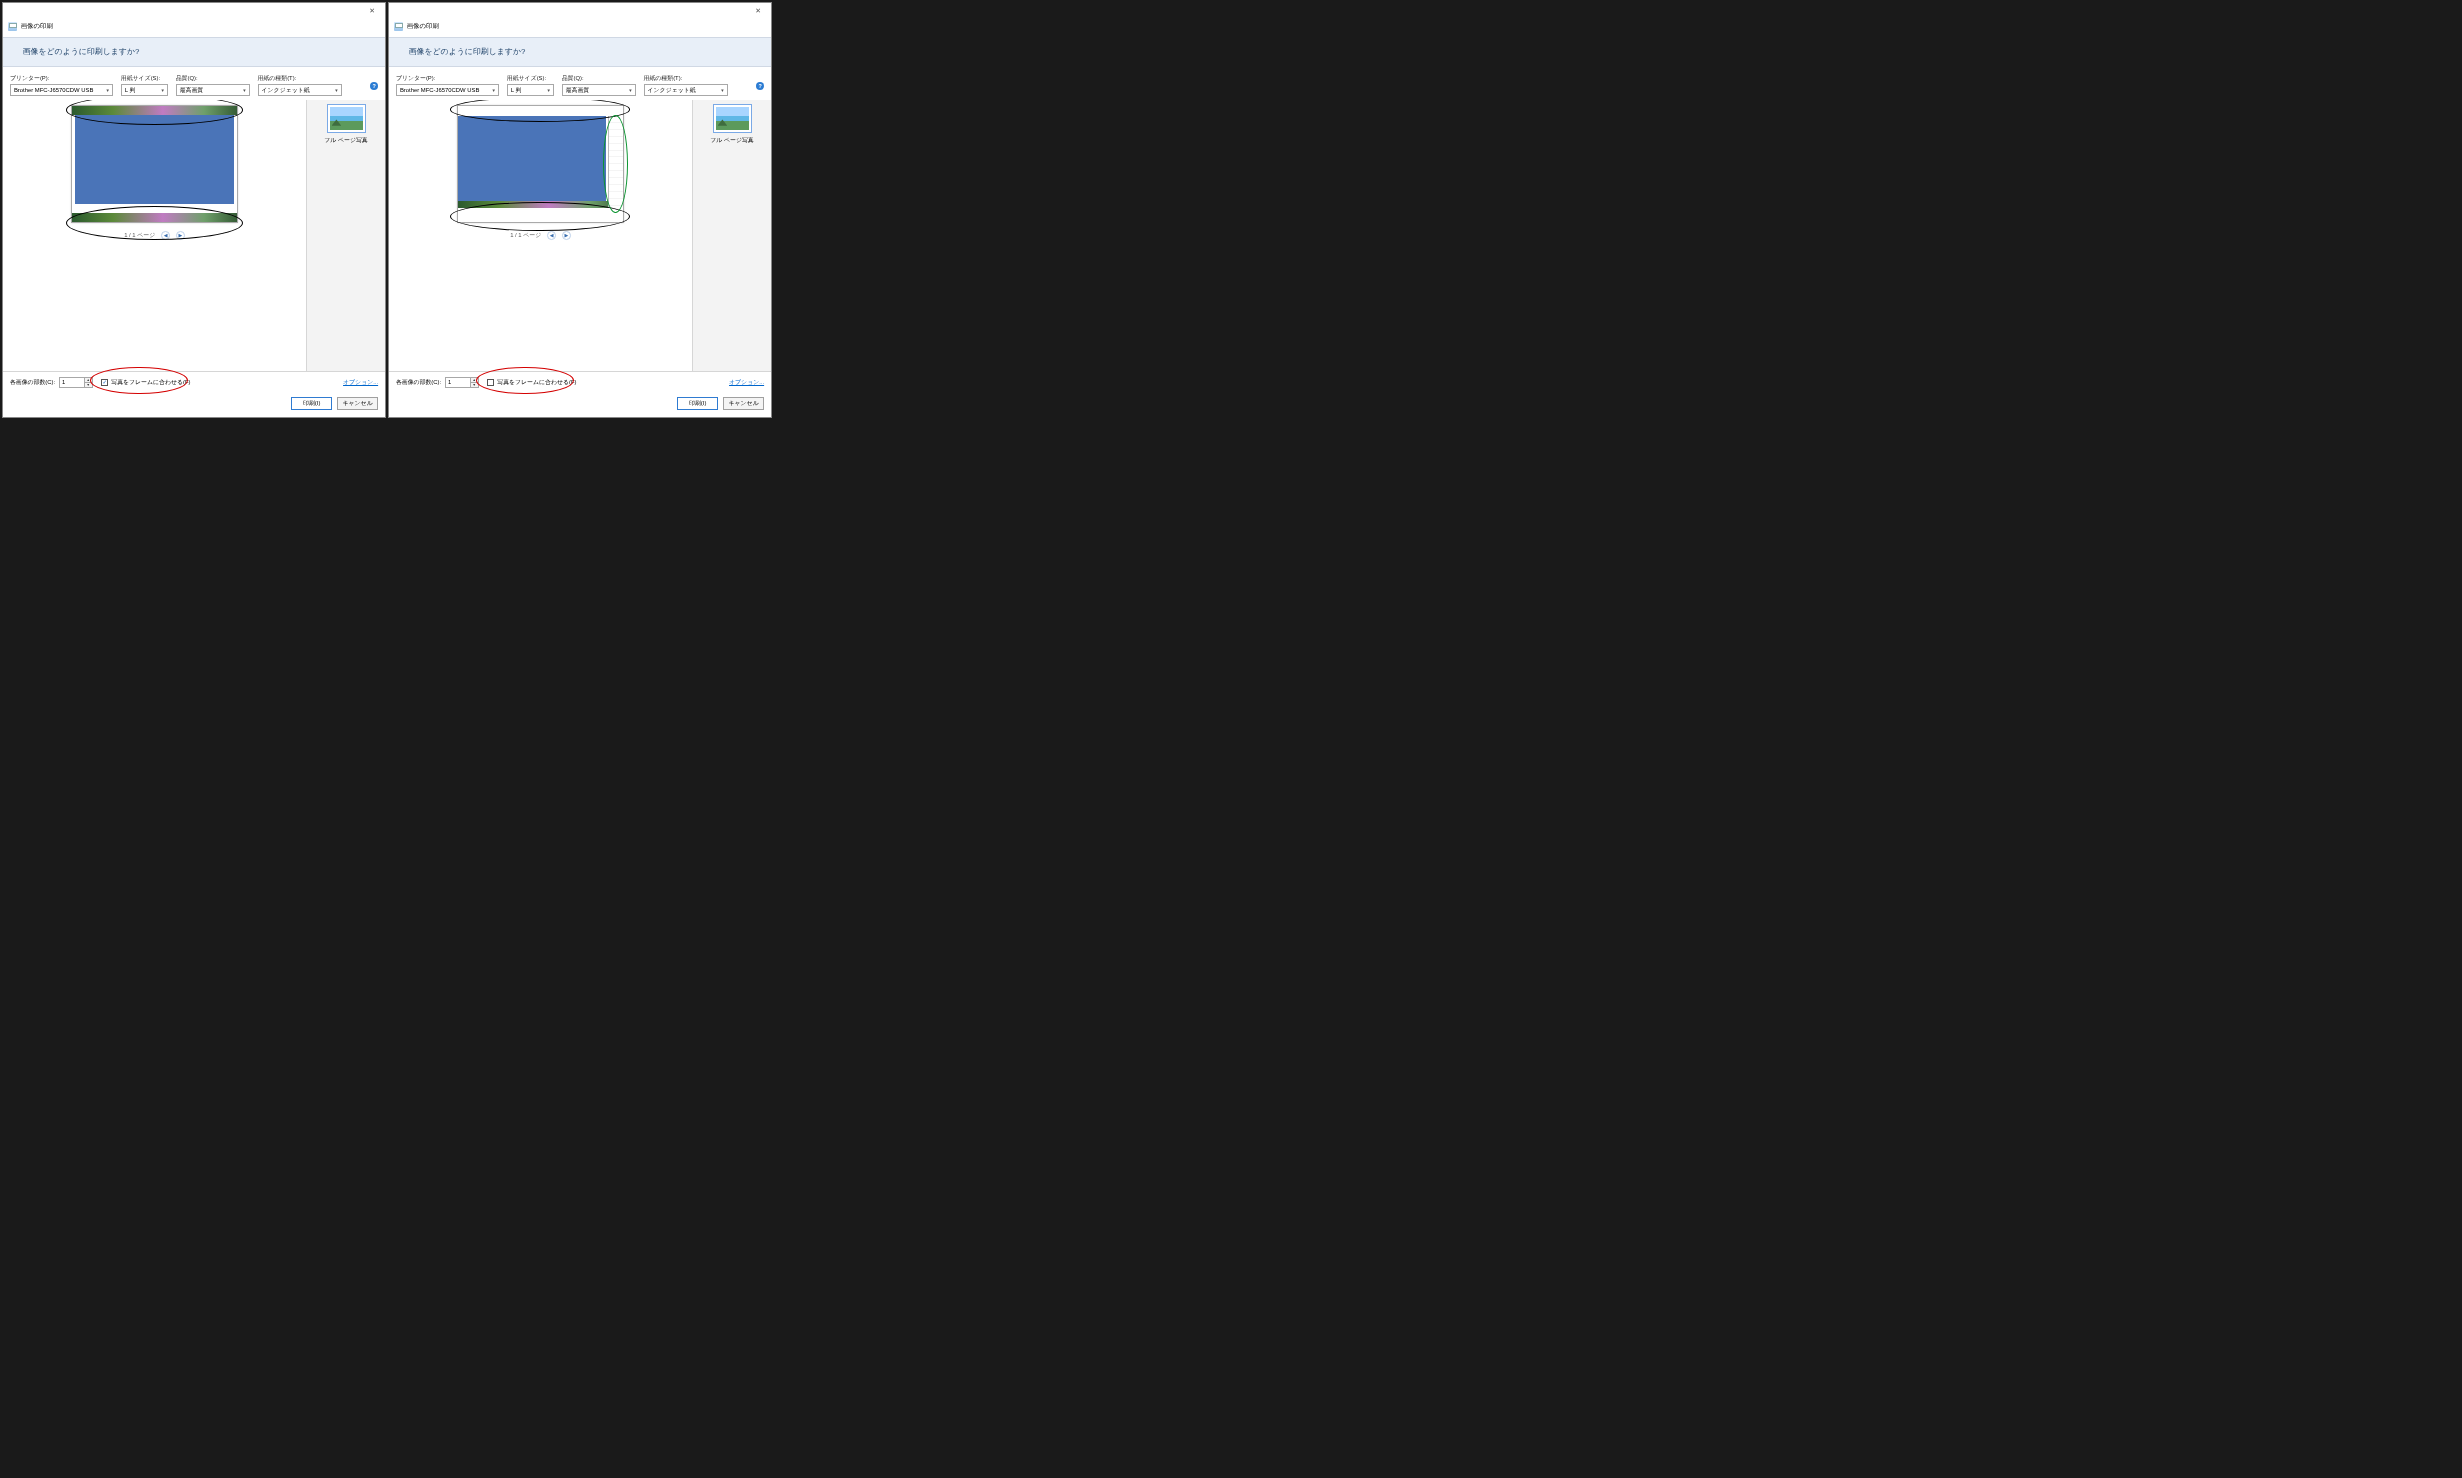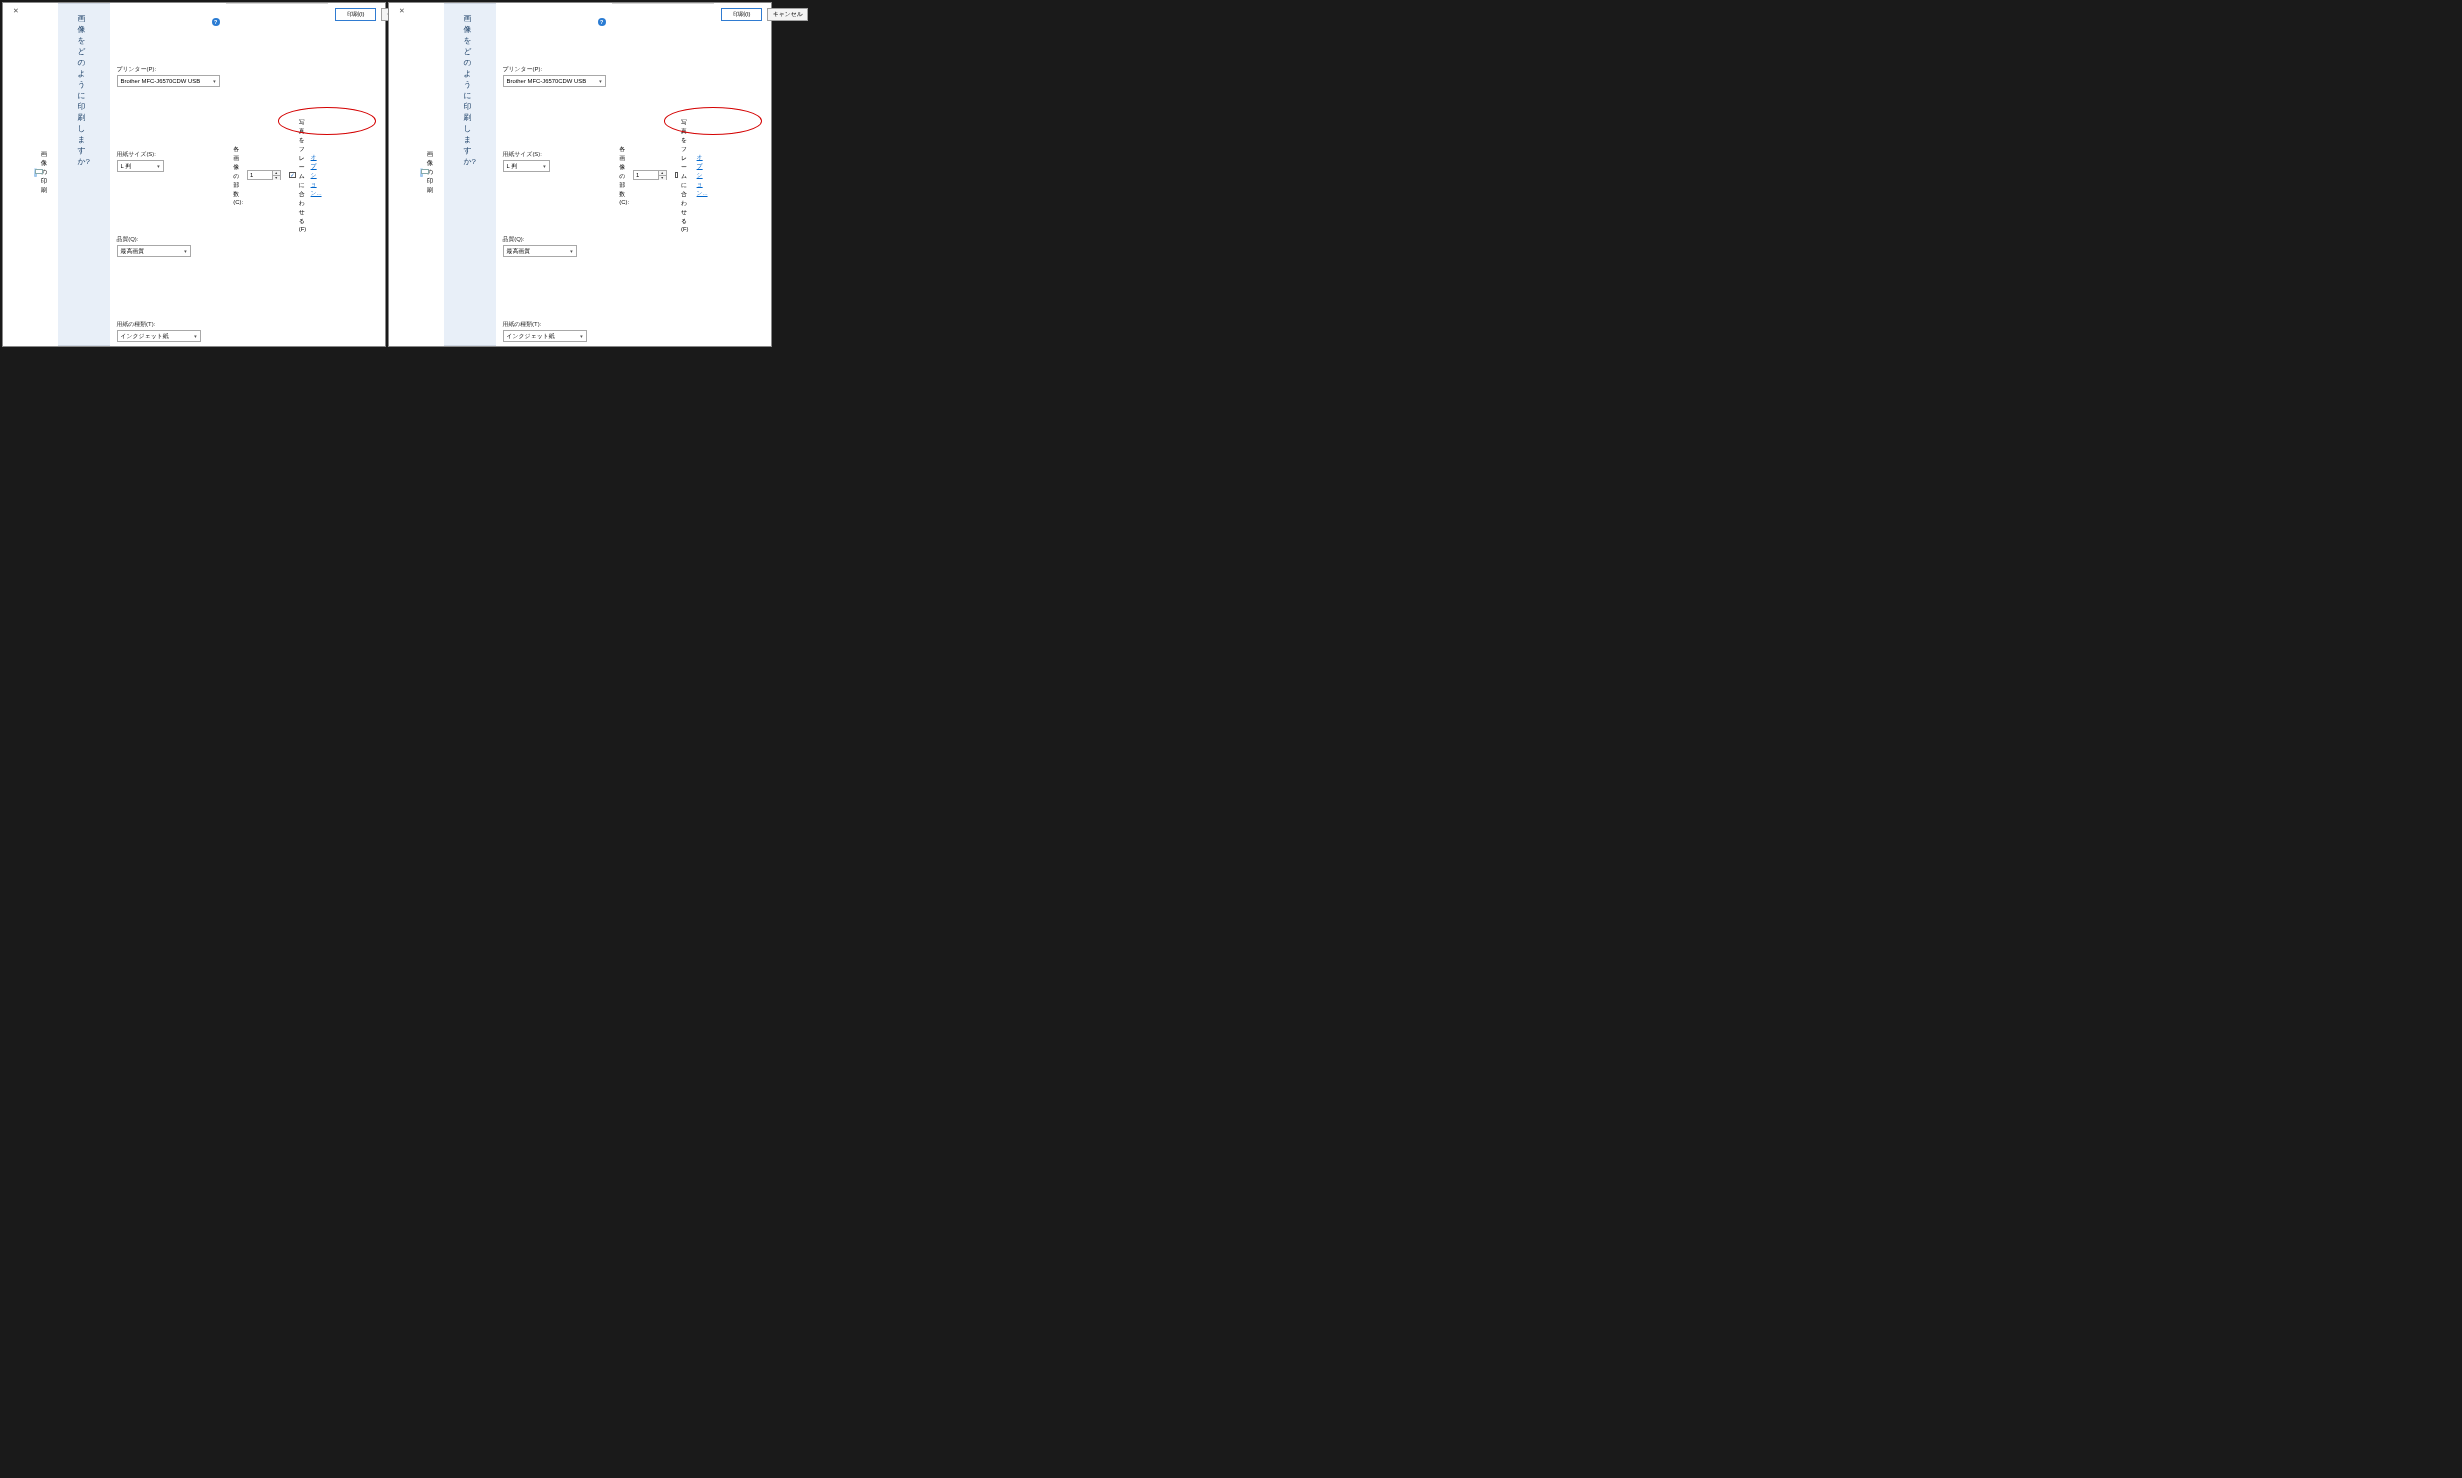--- a/index.html
+++ b/index.html
@@ -8,24 +8,24 @@
     font-family: "Meiryo UI", "Yu Gothic UI", sans-serif;
     font-size: 5.9px;
     display: flex;
     gap: 2px;
     padding: 2px;
     color: #000;
   }
   .dialog {
     background: #fff;
     width: 384px;
-    height: 345px;
+    height: 416px;
     border: 0.5px solid #888;
     display: flex;
-    flex-direction: row;
+    flex-direction: column;
     position: relative;
   }
   .titlebar {
     display: flex;
     align-items: center;
     justify-content: flex-end;
     height: 16.7px;
     padding: 0 3px;
   }
   .close-btn {

